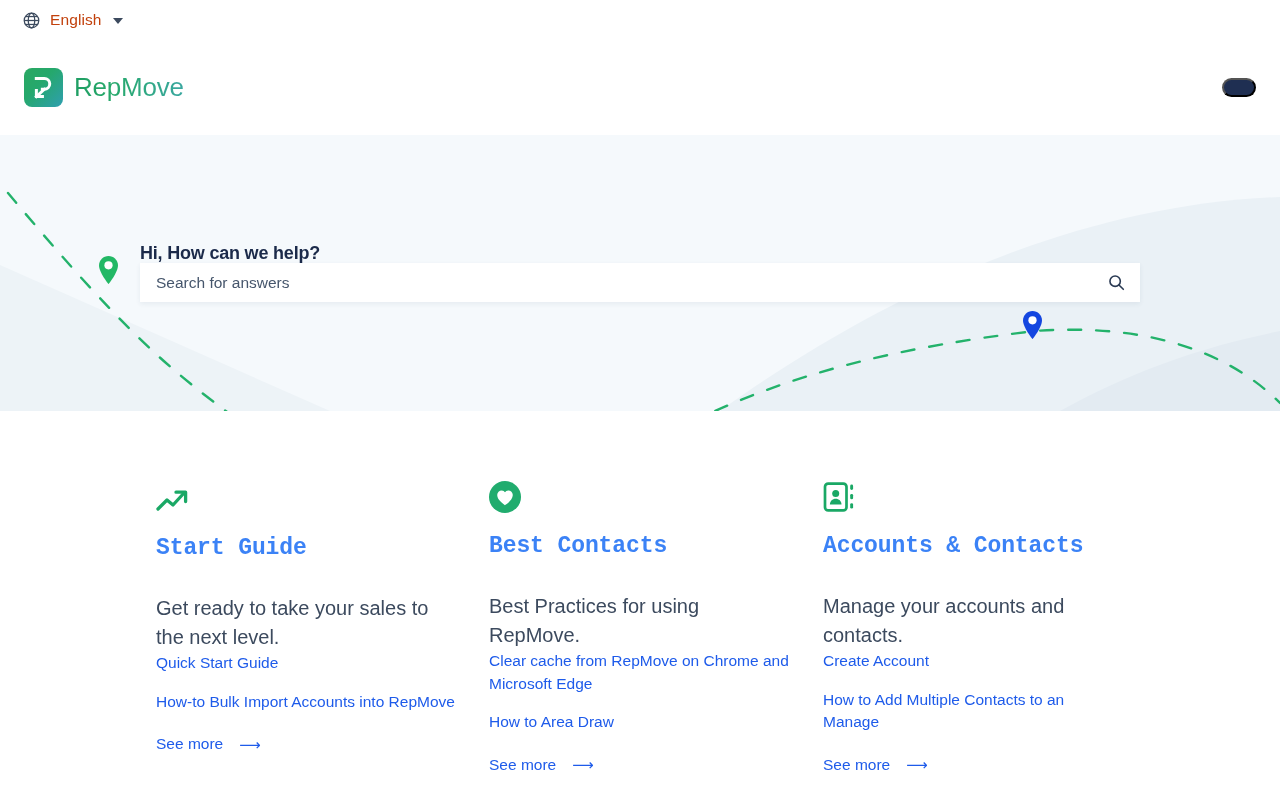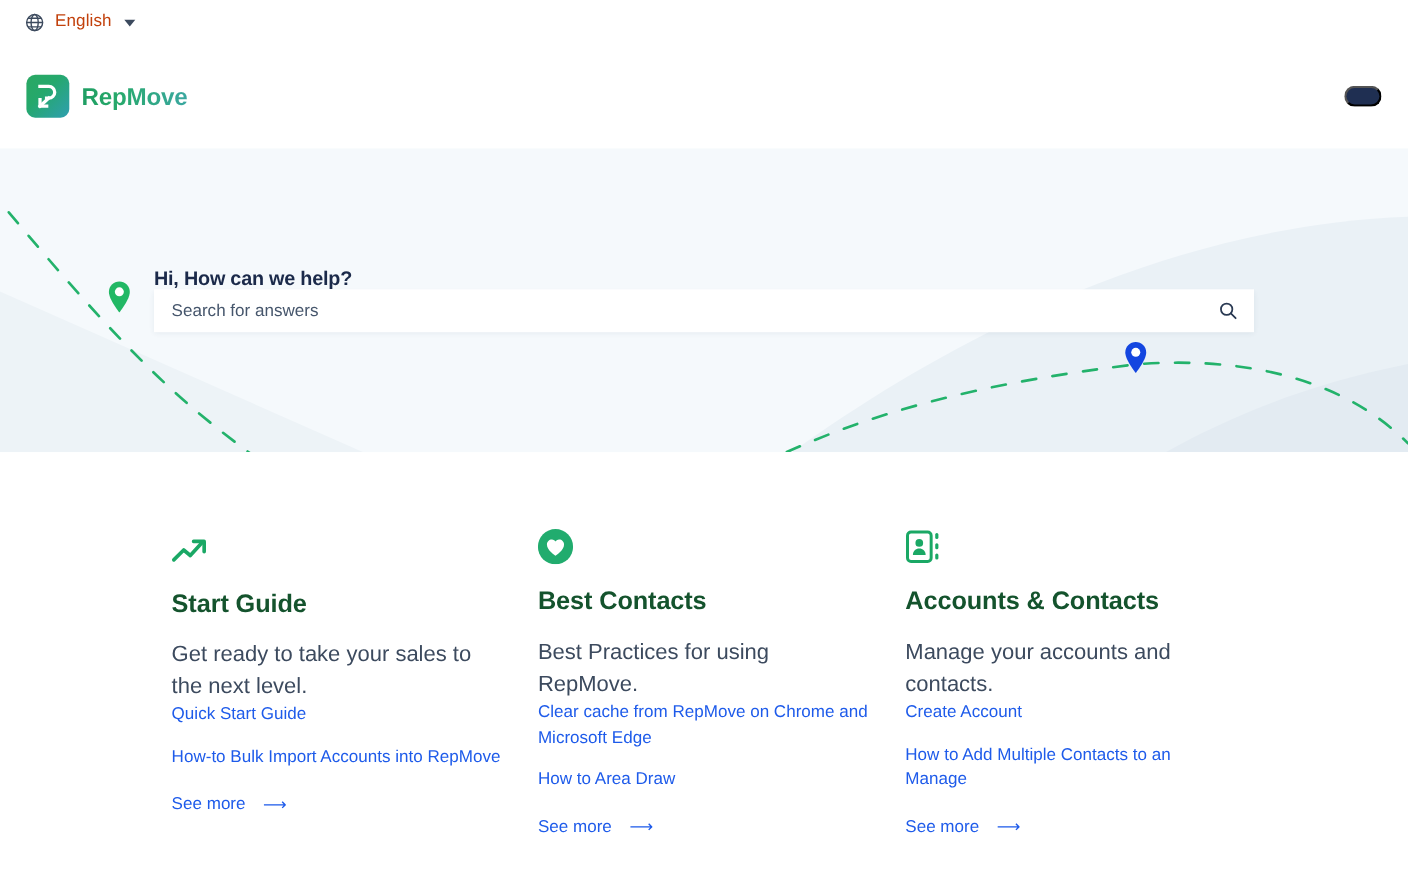--- a/index.html
+++ b/index.html
@@ -53,22 +53,22 @@
   }
   #brand { display:flex; align-items:center; gap:11px; cursor:pointer; }
   #brand-mark {
     width:39px; height:39px;
     border-radius:8px;
     background:linear-gradient(135deg,#2aa862 0%,#25a86c 40%,#2f9fb0 100%);
     display:flex; align-items:center; justify-content:center;
   }
   #brand-mark svg { display:block; }
   #brand-name {
-    font-size:22px;
-    font-weight:bold;
+    font-size:26px;
+    font-weight:normal;
     letter-spacing:-.2px;
     background:linear-gradient(90deg,#1f9e63 0%,#27a96b 35%,#3aa7a0 100%);
     -webkit-background-clip:text;
     background-clip:text;
     color:#2aa56e;
     -webkit-text-fill-color:transparent;
   }
   #header-action {
     width:34px; height:19px;
     border-radius:10px;
@@ -136,24 +136,25 @@
     display:grid;
     grid-template-columns:333px 334px 333px;
     padding-left:156px;
     column-gap:0;
   }
   .cat-card { width:300px; }
   .cat-icon { height:32px; margin-bottom:22px; display:flex; align-items:flex-end; }
   .cat-icon svg { display:block; }
   .cat-title {
     font-size:23px;
-    color:#14532d;
+    color:#3b82f6;
     letter-spacing:-.1px;
     line-height:1.15;
-    margin-bottom:20px;
+    margin-bottom:33px;
+    font-family:Liberation Mono, monospace;
   }
   .cat-desc {
     font-size:20px;
     color:#3c4a5e;
     line-height:1.45;
   }
   .cat-links { display:flex; flex-direction:column; gap:16px; }
   .cat-link {
     font-size:15.5px;
     color:#1e5bea;

